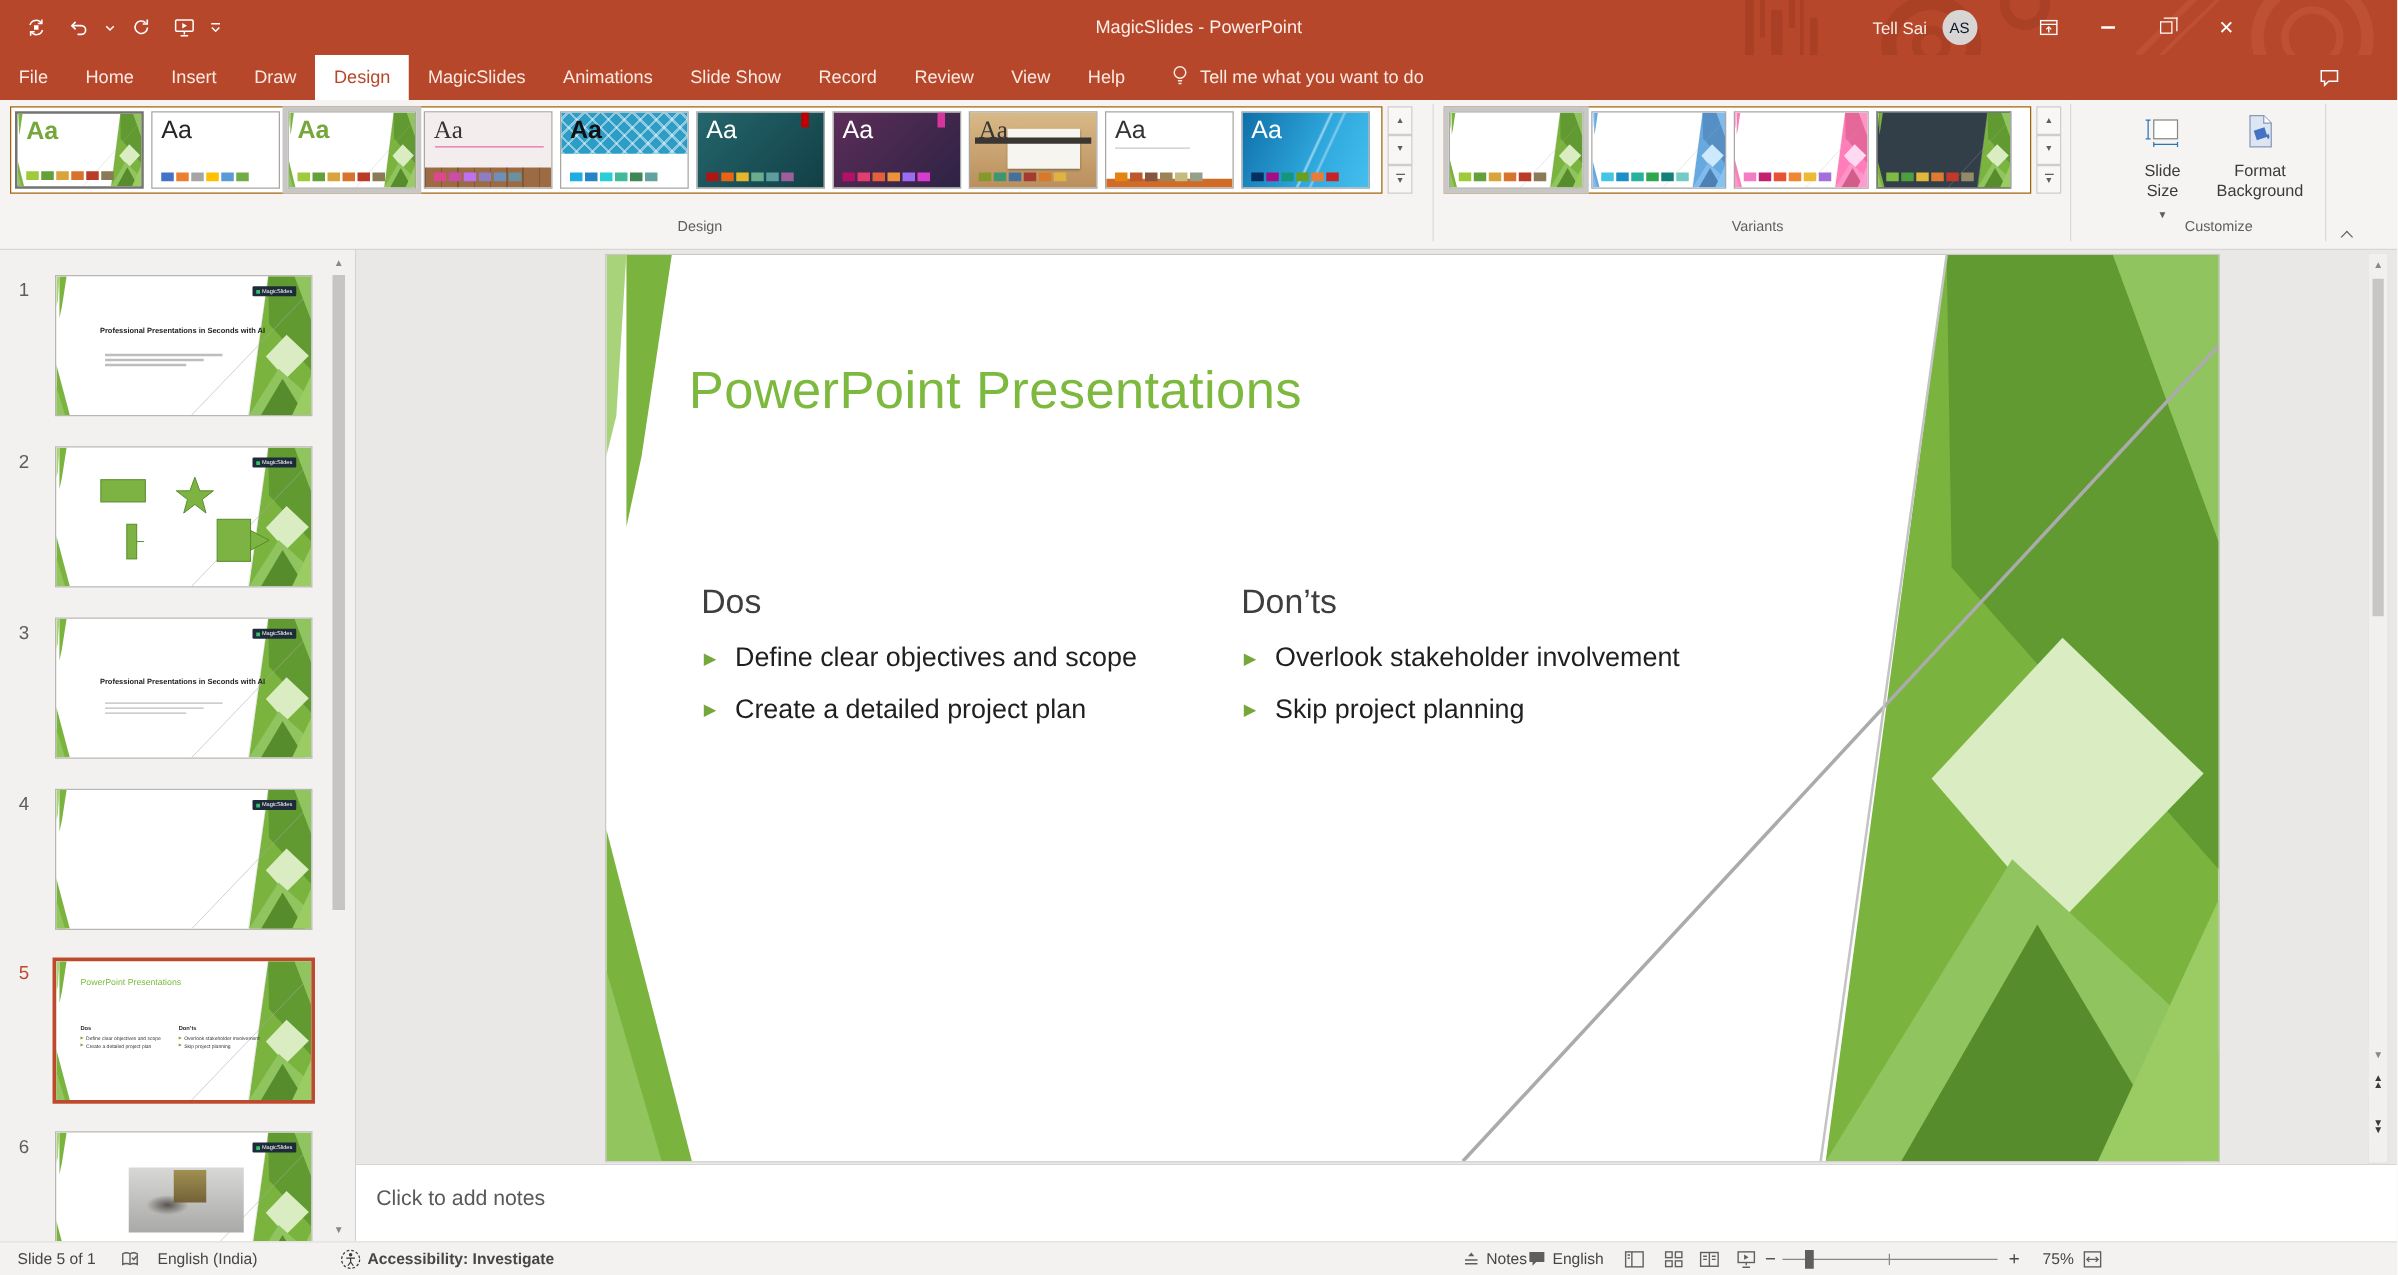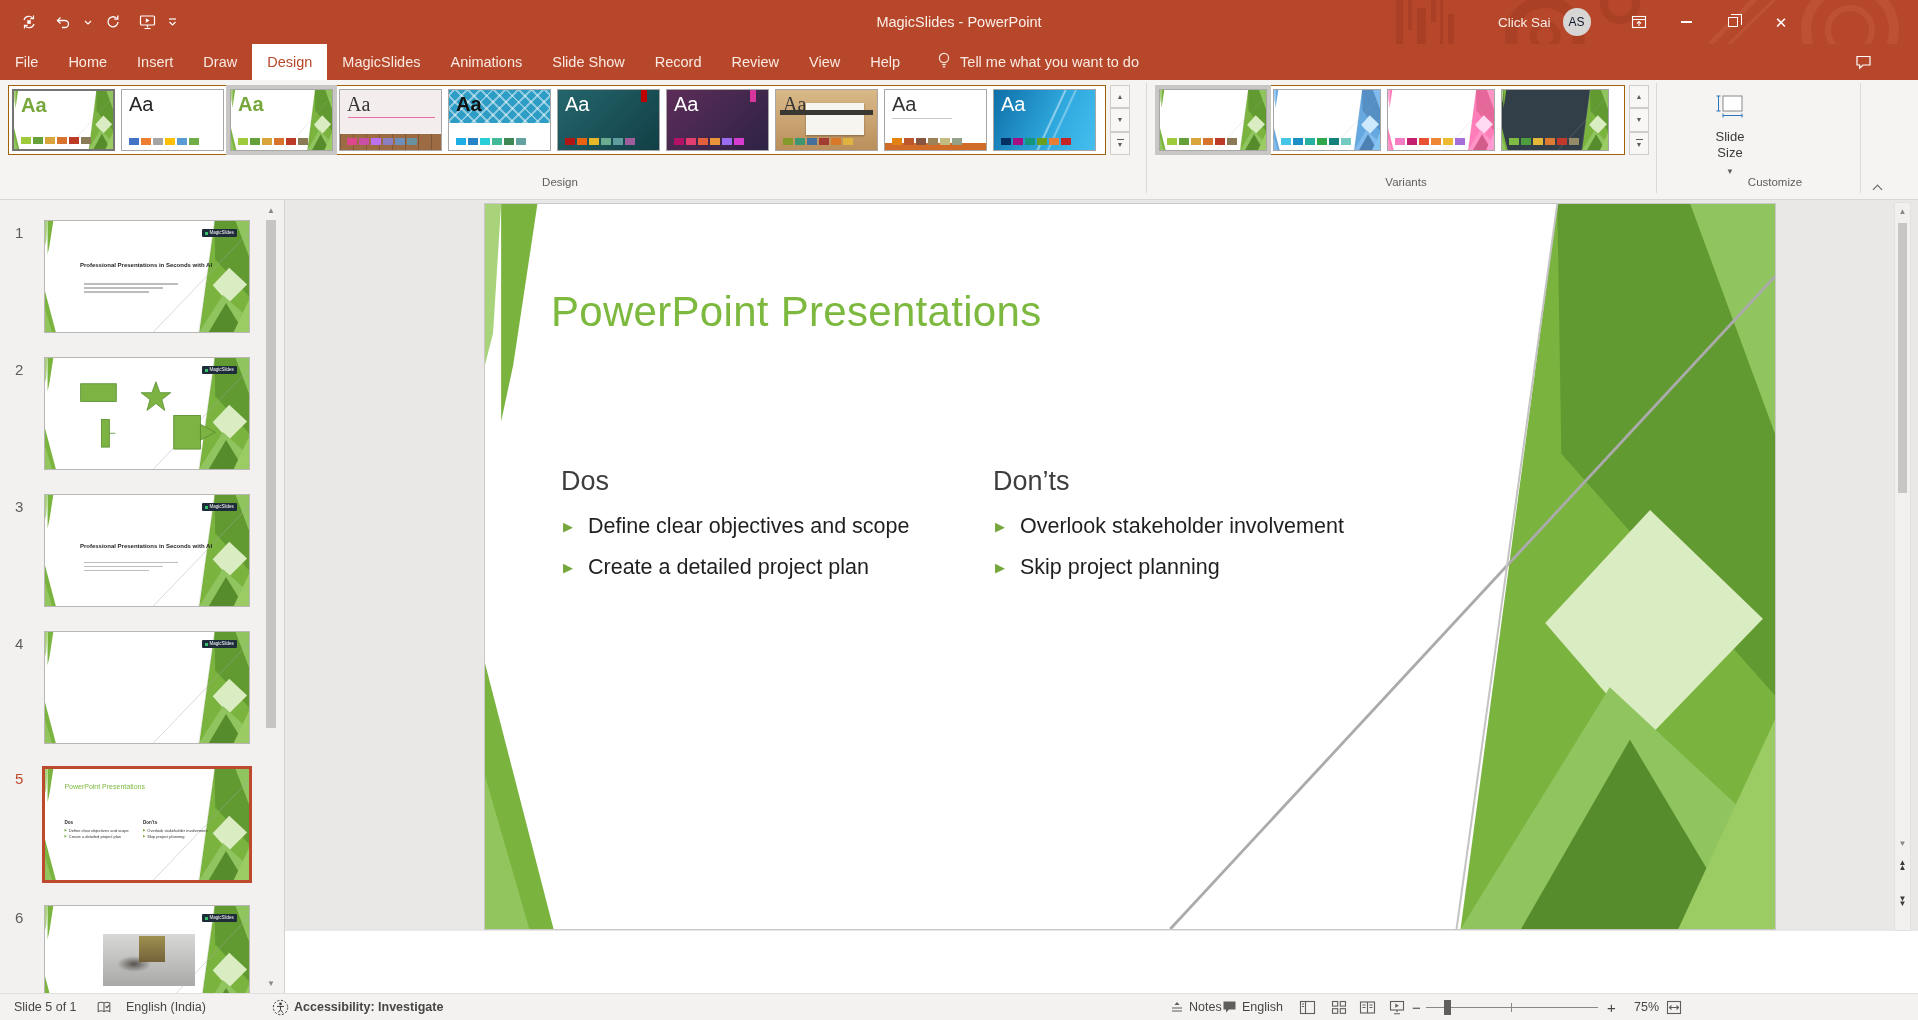--- a/index.html
+++ b/index.html
@@ -232,21 +232,21 @@
         <svg width="9" height="8" viewBox="0 0 9 8" fill="none" stroke="#fff" stroke-width="1.2">
           <path d="M1 1h7"></path>
             <path d="M1.5 4l3 3 3-3"></path>
         </svg>
       </button>
     </div>
 
     <div class="tb-title">MagicSlides  -  PowerPoint</div>
 
     <div class="tb-user">
-      <span class="uname">Click Sai</span>
+      <span class="uname">Tell Sai</span>
       <span class="avatar">AS</span>
     </div>
 
     <button class="winbtn btn-dispopts">
       <svg width="16" height="16" viewBox="0 0 16 16" fill="none" stroke="#fff" stroke-width="1.1">
         <rect x="1.5" y="2.5" width="13" height="11"></rect>
           <path d="M1.5 5.5h13"></path>
         <path d="M8 12V8"></path>
           <path d="M6 9.5 8 7.5l2 2"></path>
       </svg>
@@ -498,20 +498,31 @@
           <rect x="9" y="6" width="19" height="15" fill="#fff" stroke="#8A8886"></rect>
           <path d="M4.5 6v15" stroke="#2B75BB"></path>
             <path d="M2.5 6h4M2.5 21h4" stroke="#2B75BB"></path>
           <path d="M9 25.5h19" stroke="#2B75BB"></path>
             <path d="M9 23.5v4M28 23.5v4" stroke="#2B75BB"></path>
         </svg>
       </span>
       <span class="lbl">Slide Size</span>
       <span class="chev">▼</span>
     </button>
+    <button class="bigbtn bb-fmt">
+      <span>
+        <svg width="32" height="30" viewBox="0 0 32 30" fill="none">
+          <path d="M8 2.5h11l6 6v19H8z" fill="#DCE6F3" stroke="#8A98B8"></path>
+          <path d="M19 2.5v6h6" fill="#fff" stroke="#8A98B8"></path>
+          <rect x="12" y="13" width="9" height="8" fill="#4472C4" transform="rotate(-18 16.5 17)"></rect>
+          <path d="M23.5 19c0 1.4-1 2.4-1 2.4s-1-1-1-2.4c0-1 1-2.2 1-2.2s1 1.2 1 2.2z" fill="#4472C4"></path>
+        </svg>
+      </span>
+      <span class="lbl">Format Background</span>
+    </button>
     <div class="rdiv" style="left:1860px"></div>
     <div class="grouplabel" style="left:1690px;width:170px">Customize</div>
 
     <button class="collapse">
         <i></i>
       </button>
   </div>
 
   <div class="workspace"></div>
 
@@ -670,20 +681,23 @@
       </div>
     </div>
 
     <div class="tscroll">
       <button class="arr a-up">▲</button>
       <div class="tthumb"></div>
       <button class="arr a-dn">▼</button>
     </div>
   </div>
 
+  <div class="notespane">
+    <div class="notes-text">Click to add notes</div>
+  </div>
 
   <div class="statusbar">
     <button class="sb s-slideinfo">Slide 5 of 1</button>
     <button class="sb s-spell">
       <svg width="16" height="15" viewBox="0 0 16 15" fill="none" stroke="#605E5C" stroke-width="1.1">
         <path d="M8 3C6.2 2 4 2 2.2 3v8.6C4 10.6 6.2 10.6 8 11.6c1.8-1 4-1 5.8 0V3C12 2 9.8 2 8 3z"></path>
         <path d="M8 3v8.6"></path>
           <path d="M9.6 6.2l1.4 1.4 2.4-2.6" stroke-width="1.3"></path>
       </svg>
     </button>

